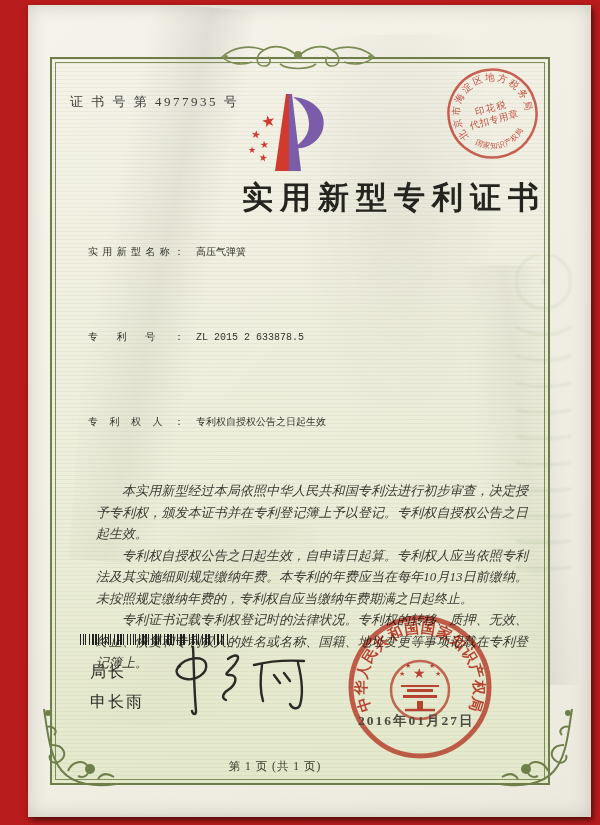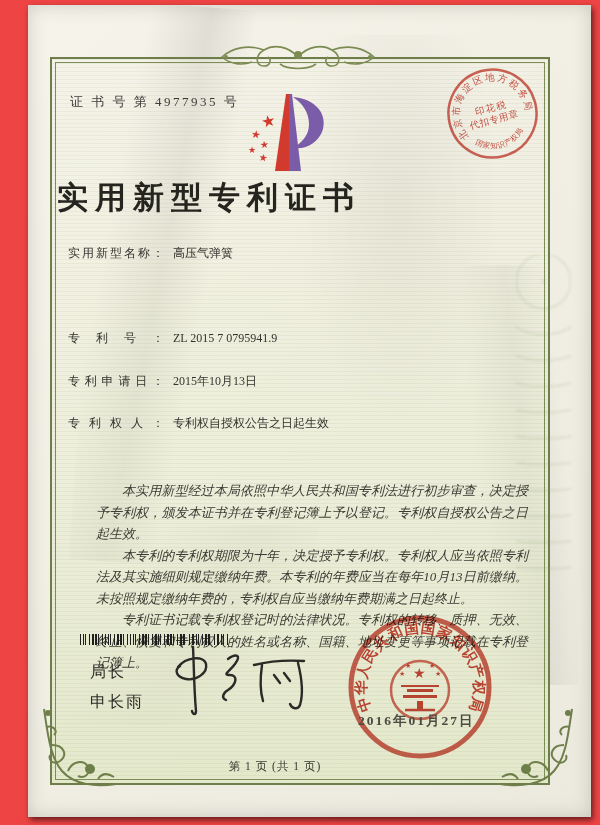--- a/index.html
+++ b/index.html
@@ -1,16 +1,16 @@
 <!DOCTYPE html>
 <html><head>
 <meta charset="utf-8">
 <style>
   html,body{margin:0;padding:0;}
-  .scan{position:relative;width:600px;height:825px;background:#ef4444;overflow:hidden;
+  .scan{position:relative;width:600px;height:825px;background:#b91c1c;overflow:hidden;
         font-family:"Liberation Serif","DejaVu Serif",serif;}
   .paper{position:absolute;left:28px;top:5px;width:563px;height:812px;
          background:linear-gradient(135deg,#f6f3ea 0%,#f2efe5 40%,#ece9df 100%);
          box-shadow:inset 0 0 18px rgba(90,90,80,.25), 2px 3px 6px rgba(0,0,0,.6);}
   
   .wrinkle{position:absolute;pointer-events:none;}
   .w1{left:60px;top:0;width:150px;height:560px;
       background:linear-gradient(97deg,transparent 20%,rgba(120,118,108,.16) 48%,transparent 70%);transform:rotate(4deg);}
   .w2{left:260px;top:30px;width:220px;height:420px;
       background:radial-gradient(ellipse at 50% 40%,rgba(125,122,112,.14),transparent 65%);}
@@ -23,23 +23,23 @@
          background:
            repeating-linear-gradient(180deg,rgba(140,160,95,.10) 0 1px,rgba(255,255,255,0) 1px 4px),
            linear-gradient(180deg,rgba(244,243,232,.25) 0%,rgba(233,238,210,.45) 55%,rgba(224,231,196,.75) 100%);}
   .frame::after{content:"";position:absolute;left:3px;top:3px;right:3px;bottom:3px;
          border:1px solid #7d8d57;pointer-events:none;}
   .ink-smudge{position:absolute;left:488px;top:250px;width:55px;height:330px;opacity:.5;filter:blur(1px);
          background:repeating-radial-gradient(circle at 50% 8%,rgba(100,140,85,.22) 0 2px,transparent 3px 26px);}
   .ornament{position:absolute;}
   .cert-number{position:absolute;left:42px;top:88px;font-size:13px;letter-spacing:2.5px;color:#3d3c38;}
   .logo{position:absolute;left:219px;top:86px;}
-  .title{position:absolute;left:22px;top:172px;width:496px;text-align:left;
+  .title{position:absolute;left:22px;top:172px;width:496px;text-align:right;
          font-size:31px;font-weight:bold;letter-spacing:7px;color:#25241f;text-indent:7px;}
-  .field{position:absolute;left:40px;font-size:12px;color:#34332d;white-space:nowrap;}
+  .field{position:absolute;left:60px;font-size:10px;color:#34332d;white-space:nowrap;font-family:Liberation Mono, monospace;}
   .field-label{display:inline-block;width:96px;text-align:justify;text-align-last:justify;}
   .field-value{margin-left:6px;}
   .body-text{position:absolute;left:40px;top:475px;width:432px;font-size:13px;line-height:21.5px;
          color:#3b3a33;font-style:italic;text-align:justify;margin-left:28px;}
   .body-text p{margin:0;text-indent:2em;}
   .barcode{position:absolute;left:52px;top:629px;width:148px;height:11px;
          background:repeating-linear-gradient(90deg,#20201e 0 1.5px,transparent 1.5px 3px,#20201e 3px 4.5px,
            transparent 4.5px 5.5px,#20201e 5.5px 6.5px,transparent 6.5px 9.5px,#20201e 9.5px 10.5px,transparent 10.5px 12.5px);}
   .officer{position:absolute;left:62px;top:652px;font-family:Liberation Serif, serif;
          font-size:16px;color:#2c2b27;line-height:30px;letter-spacing:2px;}
@@ -116,34 +116,30 @@
     </svg>
 
     <div class="title">实用新型专利证书</div>
 
     <div class="field" style="top:240px;">
       <span class="field-label">实用新型名称：</span>
       <span class="field-value">高压气弹簧</span>
     </div>
     <div class="field" style="top:325px;">
       <span class="field-label">专利号：</span>
-      <span class="field-value">ZL 2015 7 0795941.9</span>
-    </div>
-    <div class="field" style="top:368px;">
-      <span class="field-label">专利申请日：</span>
-      <span class="field-value">2015年10月13日</span>
+      <span class="field-value">ZL 2015 2 633878.5</span>
     </div>
     <div class="field" style="top:410px;">
       <span class="field-label">专利权人：</span>
       <span class="field-value">专利权自授权公告之日起生效</span>
     </div>
 
     <div class="body-text">
       <p>本实用新型经过本局依照中华人民共和国专利法进行初步审查，决定授予专利权，颁发本证书并在专利登记簿上予以登记。专利权自授权公告之日起生效。</p>
-      <p>本专利的专利权期限为十年，决定授予专利权。专利权人应当依照专利法及其实施细则规定缴纳年费。本专利的年费应当在每年10月13日前缴纳。未按照规定缴纳年费的，专利权自应当缴纳年费期满之日起终止。</p>
+      <p>专利权自授权公告之日起生效，自申请日起算。专利权人应当依照专利法及其实施细则规定缴纳年费。本专利的年费应当在每年10月13日前缴纳。未按照规定缴纳年费的，专利权自应当缴纳年费期满之日起终止。</p>
       <p>专利证书记载专利权登记时的法律状况。专利权的转移、质押、无效、终止、恢复和专利权人的姓名或名称、国籍、地址变更等事项记载在专利登记簿上。</p>
     </div>
 
     <div class="barcode"></div>
 
     <div class="officer">
       <div>局长</div>
       <div>申长雨</div>
     </div>
 

